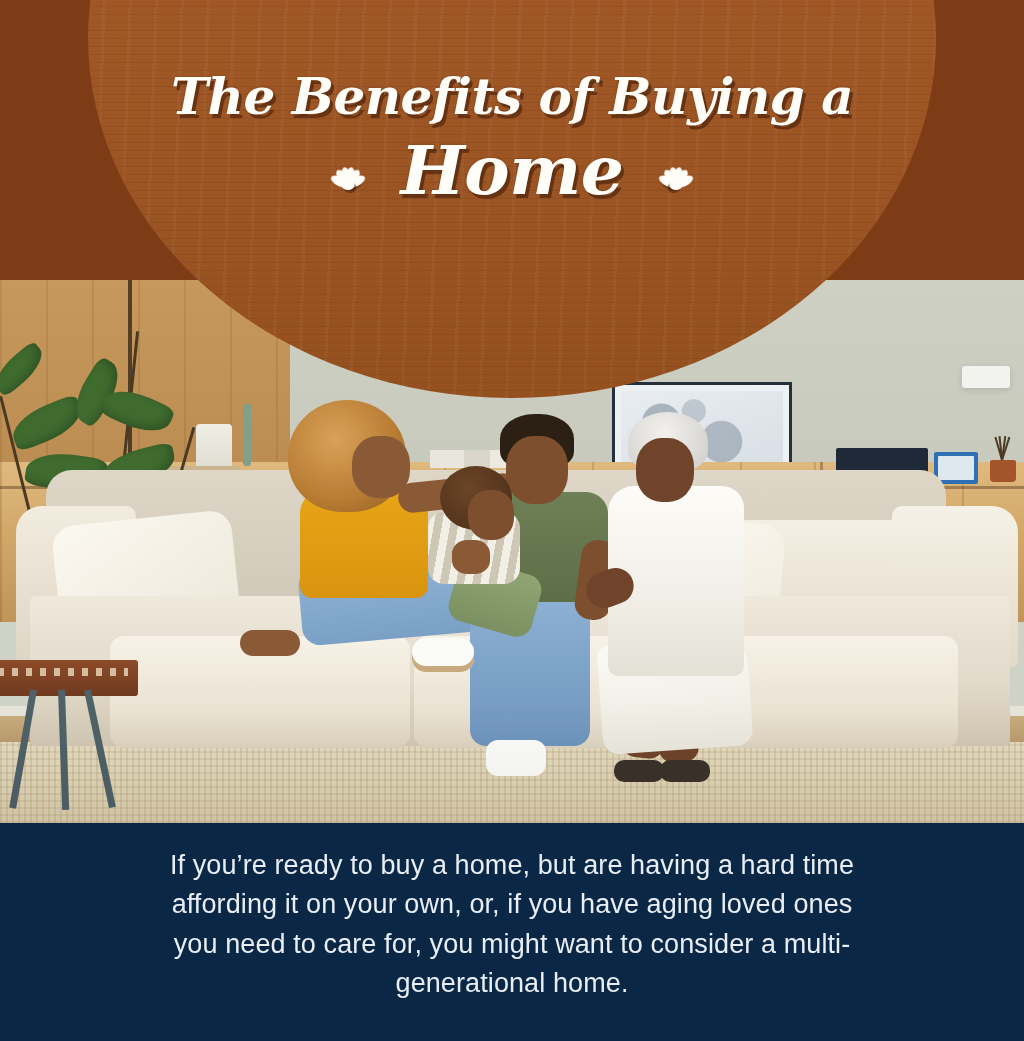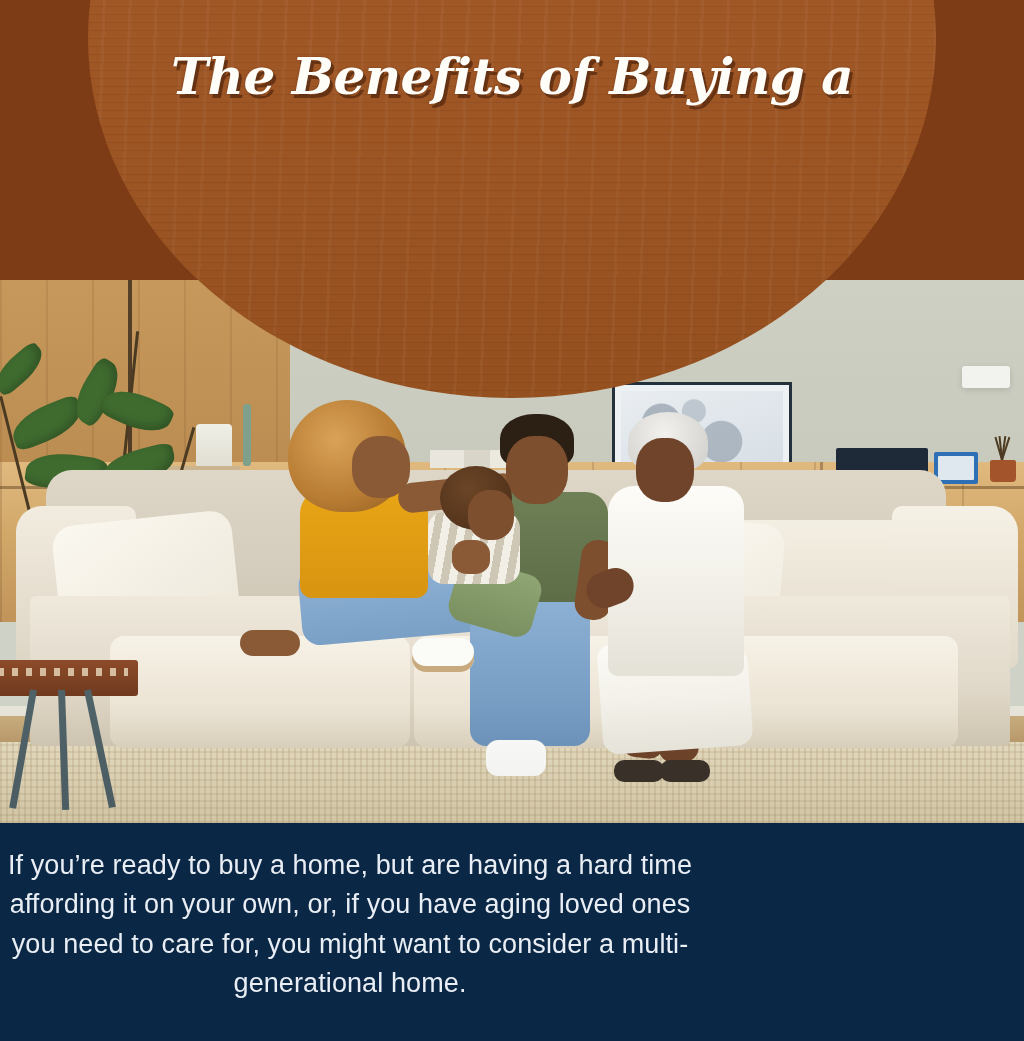--- a/index.html
+++ b/index.html
@@ -192,21 +192,21 @@
     background:
       repeating-linear-gradient(180deg,
         rgba(40,16,4,.09) 0 1px, rgba(0,0,0,0) 1px 8px),
       repeating-linear-gradient(92deg,
         rgba(255,255,255,.035) 0 3px, rgba(0,0,0,0) 3px 26px),
       linear-gradient(180deg,#a45b28 0%,#a05726 50%,#95501f 100%);}
 
   
   .title-wrap{position:absolute;left:0;top:0;width:1024px;height:400px;
     display:flex;flex-direction:column;align-items:center;
-    justify-content:flex-start;padding-top:52px;pointer-events:none;}
+    justify-content:flex-start;padding-top:72px;pointer-events:none;}
   .title-line{
     color:#fffdf8;
     font-family:"DejaVu Serif", serif;
     font-weight:700;font-style:italic;
     letter-spacing:-.5px;
     text-align:center;white-space:nowrap;
     text-shadow:3px 4px 0 rgba(58,24,6,.55), 0 0 2px rgba(58,24,6,.4);
     line-height:1;
   }
   .t1{font-size:50px;margin-bottom:10px;}
@@ -225,21 +225,21 @@
   .fan span:nth-child(4){transform:translateX(-50%) rotate(11deg);}
   .fan span:nth-child(5){transform:translateX(-50%) rotate(34deg);}
   .fan span:nth-child(6){transform:translateX(-50%) rotate(62deg);}
   .fan b{position:absolute;left:50%;bottom:0;width:13px;height:11px;border-radius:50%;
     background:#fffdf8;transform:translateX(-50%);
     filter:drop-shadow(2px 3px 0 rgba(58,24,6,.45));}
   .fan.flip{transform:scaleX(-1);}
 
   
   .footer{position:absolute;left:0;top:823px;width:1024px;height:203px;
-    background:#0b2746;display:flex;align-items:center;justify-content:flex-start;}
+    background:#0b2746;display:flex;align-items:center;justify-content:center;}
   .footer-text{
     width:700px;text-align:center;
     color:#e9eef4;
     font-family:"Liberation Sans", sans-serif;
     font-size:27px;line-height:1.45;font-weight:400;
     letter-spacing:.1px;
   }
 </style>
 </head>
 <body>
@@ -347,19 +347,40 @@
     <div class="photo-vignette"></div>
   </div>
 
   <div class="header">
     <div class="wood-band"></div>
     <div class="wood-ellipse"></div>
   </div>
 
   <div class="title-wrap">
     <div class="title-line t1">The Benefits of Buying a</div>
+    <div class="t3row">
+      <div class="fan">
+        <span></span>
+          <span></span>
+          <span></span>
+          <span></span>
+          <span></span>
+          <span></span>
+          <b></b>
+      </div>
+      <div class="title-line t3">Home</div>
+      <div class="fan flip">
+        <span></span>
+          <span></span>
+          <span></span>
+          <span></span>
+          <span></span>
+          <span></span>
+          <b></b>
+      </div>
+    </div>
   </div>
 
   <div class="footer">
     <p class="footer-text">If you’re ready to buy a home, but are having a hard time affording it on your own, or, if you have aging loved ones you need to care for, you might want to consider a multi-generational home.</p>
   </div>
 
 </div>
 
 </body></html>

